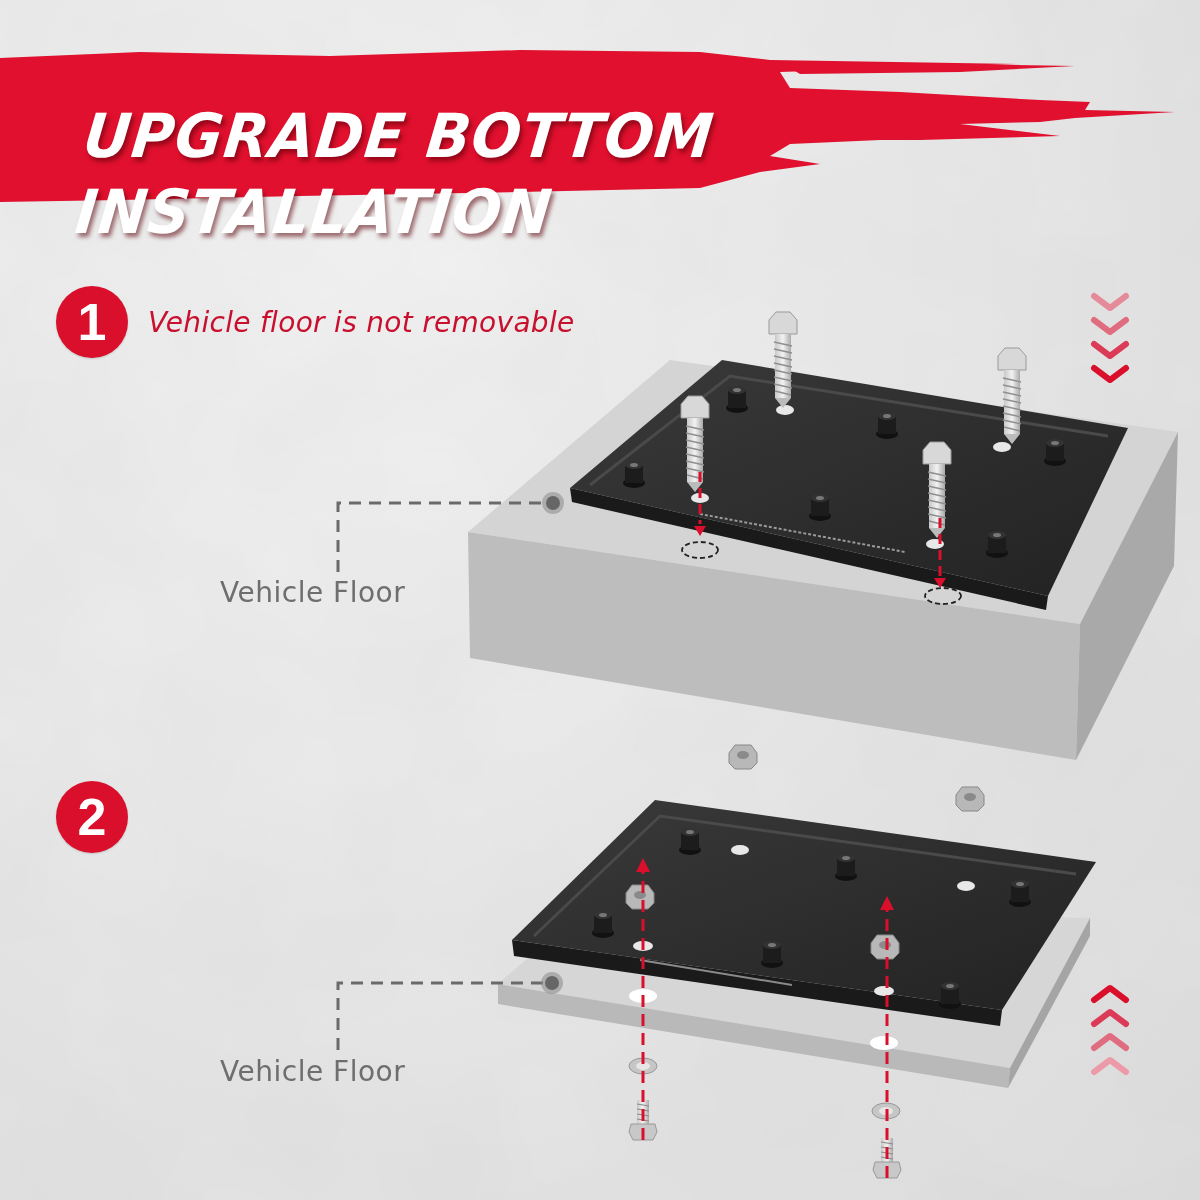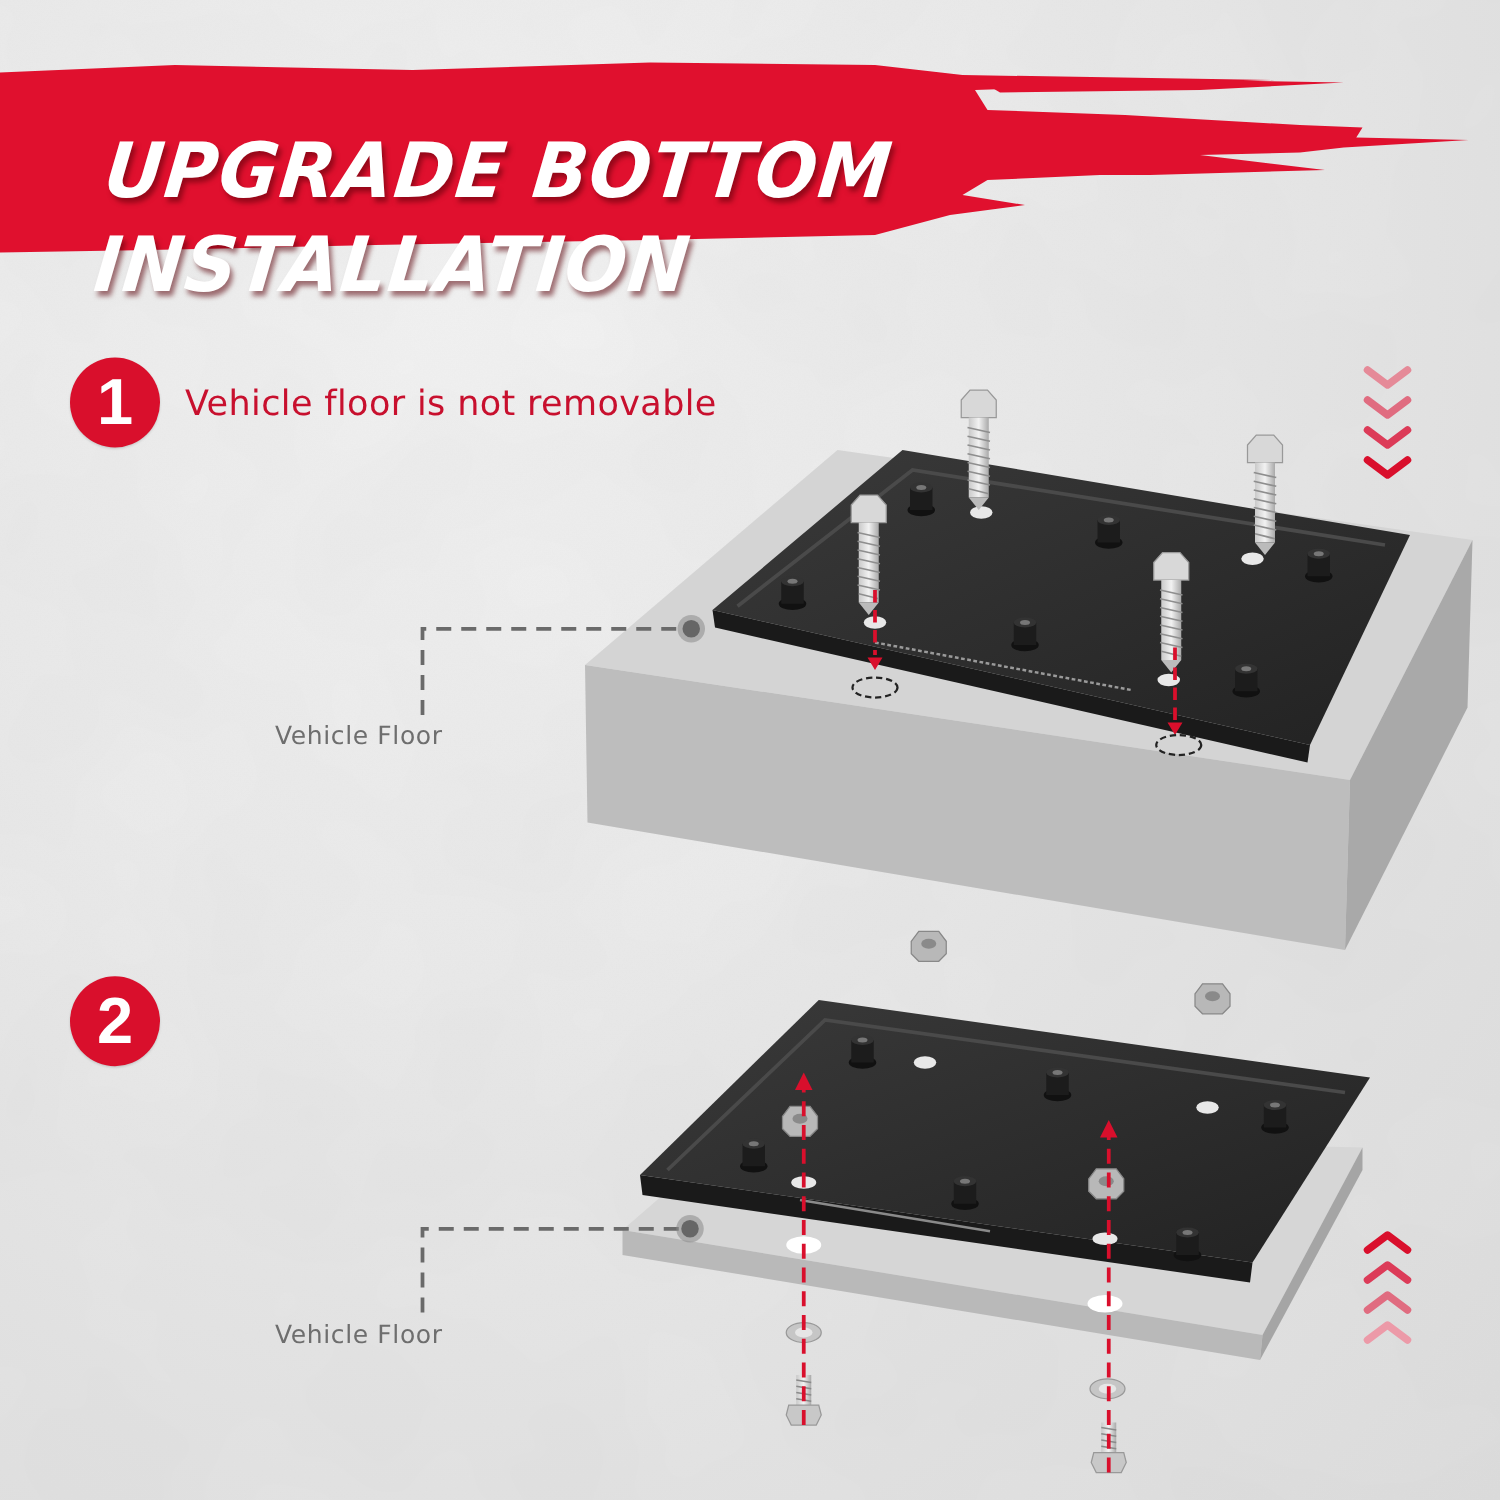--- a/index.html
+++ b/index.html
@@ -21,24 +21,24 @@
     .step { position: absolute; display: flex; align-items: center; }
     .step-1 { left: 56px; top: 286px; }
     .step-2 { left: 56px; top: 781px; }
     .step-num {
       width: 72px; height: 72px; border-radius: 50%; background: #d90f2c;
       color: #fff; font-family: "Liberation Sans", sans-serif; font-weight: bold; font-size: 52px;
       display: flex; align-items: center; justify-content: center; box-shadow: 0 1px 2px rgba(0,0,0,0.15);
     }
     .step-label {
       margin-left: 20px; color: #c8102e; font-family: "DejaVu Sans", sans-serif;
-      font-size: 28px; font-weight: 500; letter-spacing: 0.3px;
+      font-size: 28px; font-weight: 500; letter-spacing: 0.3px; font-style: italic;
     }
     .floor-label {
-      position: absolute; color: #6e6e6e; font-family: "DejaVu Sans", sans-serif; font-size: 20px; letter-spacing: 0.5px; text-align: center;
+      position: absolute; color: #6e6e6e; font-family: "DejaVu Sans", sans-serif; font-size: 28px; letter-spacing: 0.5px; text-align: center;
     }
     .floor-label-1 { left: 220px; top: 576px; }
     .floor-label-2 { left: 220px; top: 1055px; }
     .illus { position: absolute; left: 0; top: 0; }
     .chev { position: absolute; }
   </style>
 </head>
 <body>
 
 <svg class="texture" width="1200" height="1200">

